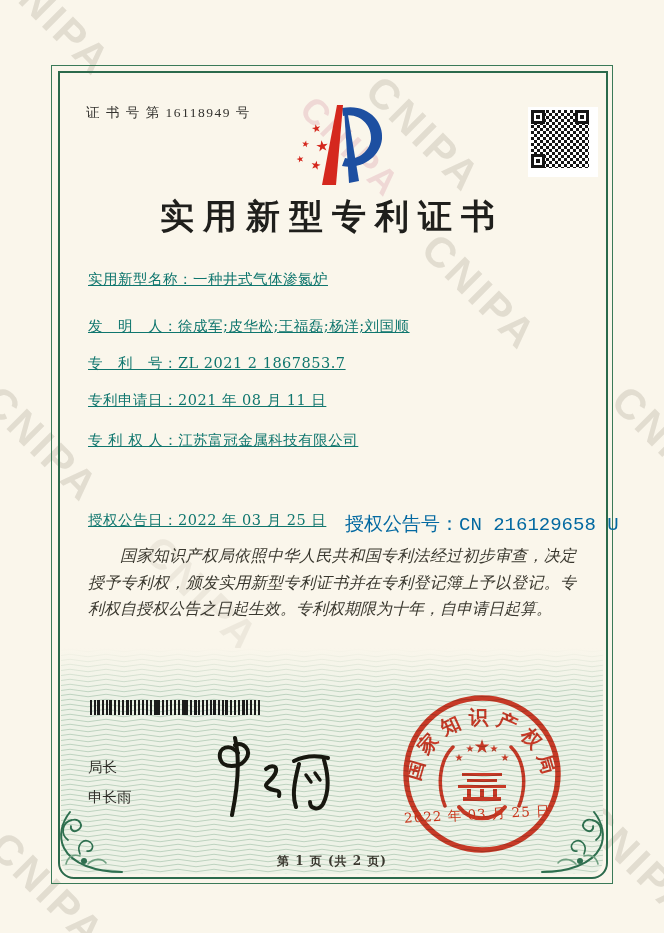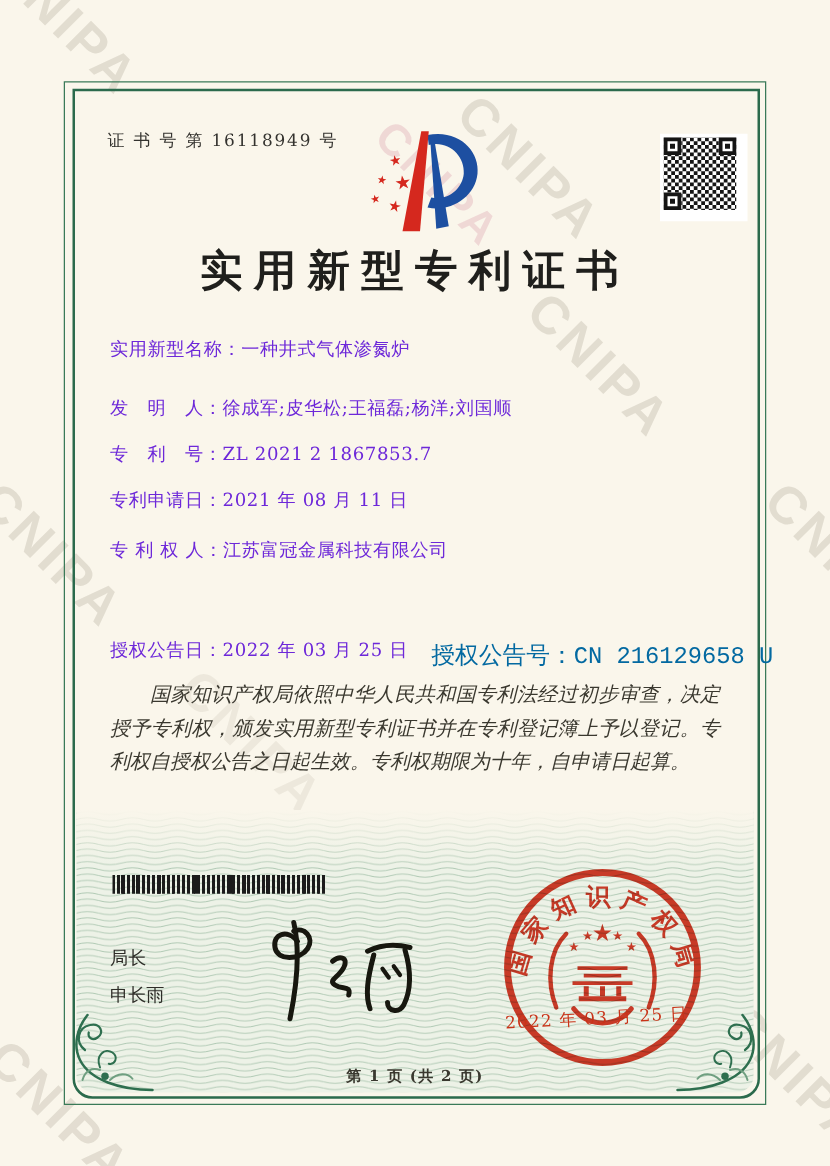--- a/index.html
+++ b/index.html
@@ -17,34 +17,34 @@
   .inner-frame{position:absolute;left:58px;top:71px;width:546px;height:804px;
       border:2px solid #2b6a4c;border-radius:0 0 16px 16px;z-index:3;}
   .guilloche{position:absolute;left:61px;top:648px;width:542px;height:226px;
       border-radius:0 0 14px 14px;overflow:hidden;z-index:2;background:#edf2e7;}
   .guilloche svg{display:block;}
   .guilloche .fade{position:absolute;left:0;top:0;width:100%;height:46px;
       background:linear-gradient(#faf6eb,rgba(250,246,235,0));}
   .corner-orn{position:absolute;z-index:4;}
   
   .cert-no{position:absolute;left:86px;top:104px;z-index:4;font-size:13.5px;
-      letter-spacing:1.5px;color:#33322e;}
+      letter-spacing:1.5px;color:#33322e;font-family:Liberation Serif, serif;}
   .logo{position:absolute;left:291px;top:99px;z-index:4;}
   .qr{position:absolute;left:528px;top:107px;width:64px;height:64px;z-index:4;background:#fff;
       padding:3px;}
   .qr .grid{width:58px;height:58px;background:
       repeating-conic-gradient(#151515 0% 25%, #ffffff 0% 50%) 0 0/6px 6px;position:relative;}
   .qr .finder{position:absolute;width:14px;height:14px;background:#fff;border:3px solid #151515;
       box-sizing:border-box;}
   .qr .finder::after{content:"";position:absolute;left:2px;top:2px;width:4px;height:4px;background:#151515;}
   .qr .f-tl{left:0;top:0}.qr .f-tr{right:0;top:0}.qr .f-bl{left:0;bottom:0}
   .title{position:absolute;left:0;top:194px;width:664px;text-align:center;z-index:4;
       font-size:34px;font-weight:bold;letter-spacing:9px;color:#1f1f1c;}
   
-  .frow{position:absolute;left:88px;z-index:4;font-size:14.5px;white-space:nowrap;color:#6d28d9;}
+  .frow{position:absolute;left:88px;z-index:4;font-size:14.5px;white-space:nowrap;color:#0f766e;text-decoration:underline;}
   .frow .lab{letter-spacing:.5px;}
   .frow .val{letter-spacing:.5px;}
   .grant2{position:absolute;left:345px;z-index:4;font-size:19px;white-space:nowrap;color:#0369a1;font-family:Liberation Mono, monospace;}
   
   .bodytxt{position:absolute;left:88px;width:488px;z-index:4;font-size:16px;line-height:26.5px;
       color:#3a382f;font-style:italic;text-align:justify;}
   .bodytxt p{margin:0;text-indent:2em;}
   
   .barcode{position:absolute;left:90px;top:700px;width:170px;height:15px;z-index:4;
       background:

